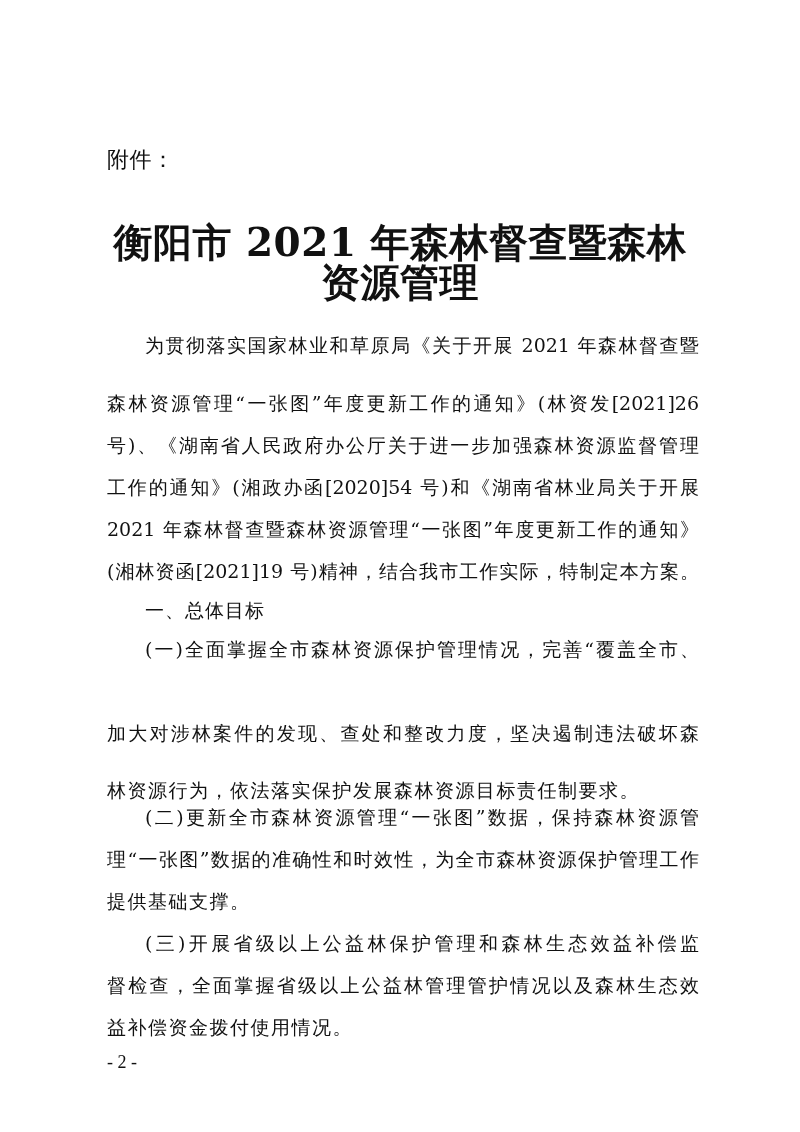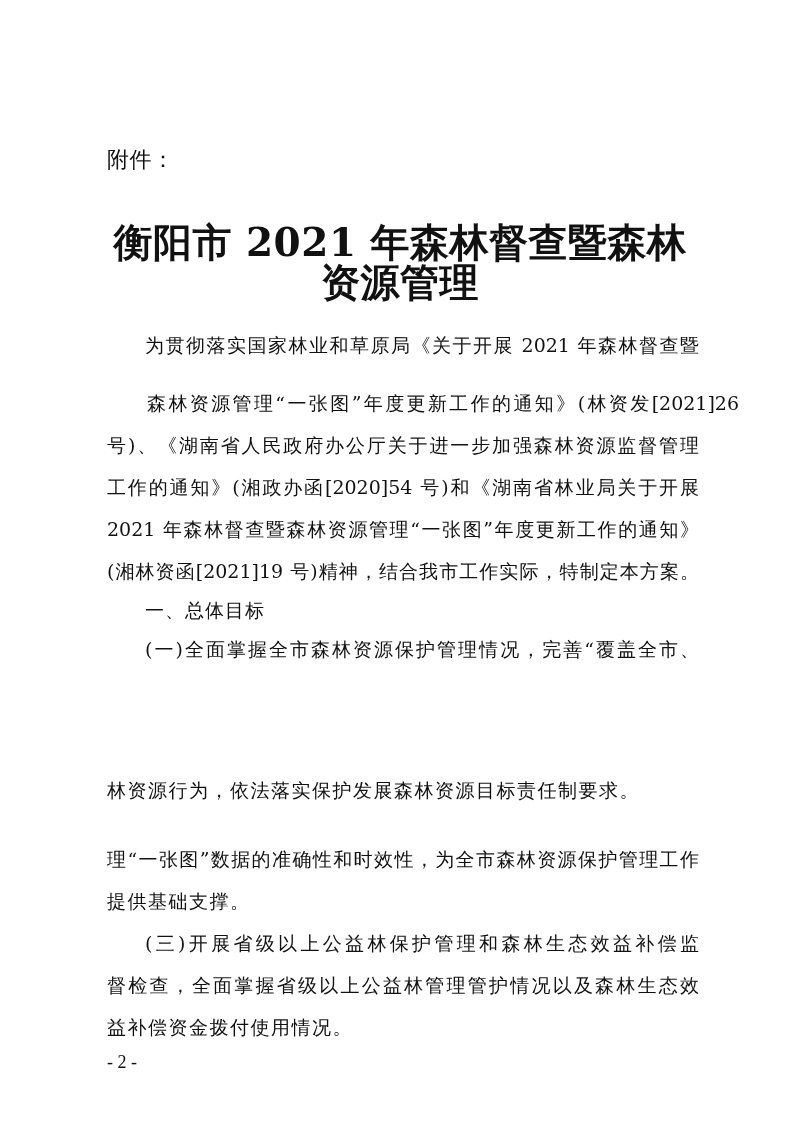--- a/index.html
+++ b/index.html
@@ -83,31 +83,33 @@
 </head>
 <body>
 
 <div class="page">
 
   <div class="attachment-label">附件：</div>
 
   <div class="doc-title line1">衡阳市 2021 年森林督查暨森林资源管理</div>
 
   <div class="body-line indent" style="top:332px;">为贯彻落实国家林业和草原局《关于开展 2021 年森林督查暨</div>
-  <div class="body-line" style="top:390px;margin-left:40px;">森林资源管理“一张图”年度更新工作的通知》(林资发[2021]26</div>
+  <div class="body-line" style="top:390px;">森林资源管理“一张图”年度更新工作的通知》(林资发[2021]26</div>
   <div class="body-line" style="top:432px;">号)、《湖南省人民政府办公厅关于进一步加强森林资源监督管理</div>
   <div class="body-line" style="top:474px;">工作的通知》(湘政办函[2020]54 号)和《湖南省林业局关于开展</div>
   <div class="body-line" style="top:516px;">2021 年森林督查暨森林资源管理“一张图”年度更新工作的通知》</div>
   <div class="body-line" style="top:558px;">(湘林资函[2021]19 号)精神，结合我市工作实际，特制定本方案。</div>
 
   <div class="section-heading" style="top:597px;">一、总体目标</div>
 
   <div class="body-line indent" style="top:636px;">(一)全面掌握全市森林资源保护管理情况，完善“覆盖全市、</div>
+  <div class="body-line" style="top:720px;">加大对涉林案件的发现、查处和整改力度，坚决遏制违法破坏森</div>
   <div class="body-line last" style="top:762px;margin-top:15px;">林资源行为，依法落实保护发展森林资源目标责任制要求。</div>
 
+  <div class="body-line indent" style="top:804px;">(二)更新全市森林资源管理“一张图”数据，保持森林资源管</div>
   <div class="body-line" style="top:846px;">理“一张图”数据的准确性和时效性，为全市森林资源保护管理工作</div>
   <div class="body-line last" style="top:888px;">提供基础支撑。</div>
 
   <div class="body-line indent" style="top:930px;">(三)开展省级以上公益林保护管理和森林生态效益补偿监</div>
   <div class="body-line" style="top:972px;">督检查，全面掌握省级以上公益林管理管护情况以及森林生态效</div>
   <div class="body-line last" style="top:1014px;">益补偿资金拨付使用情况。</div>
 
   <div class="page-number">- 2 -</div>
 </div>
 

